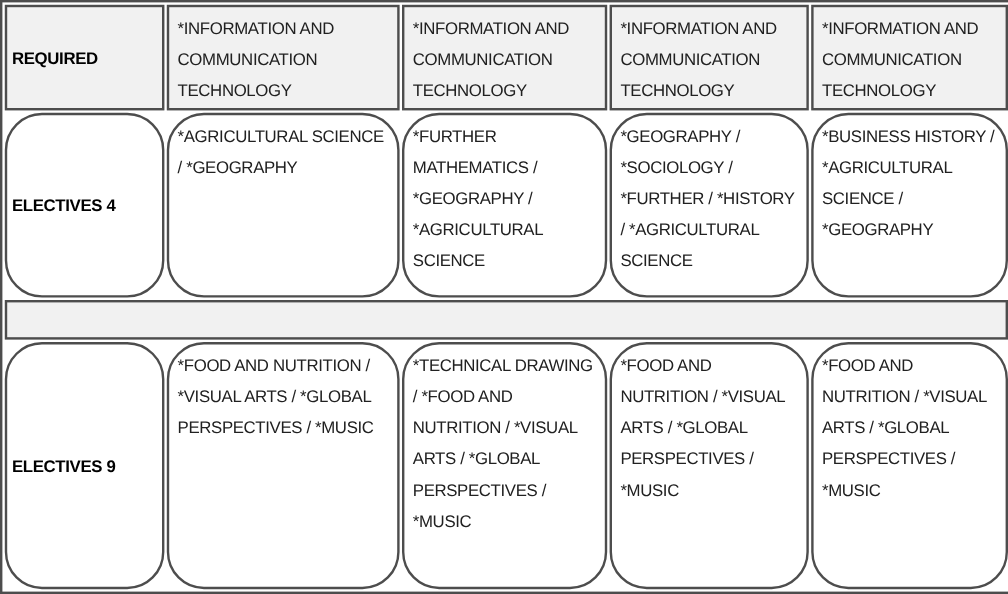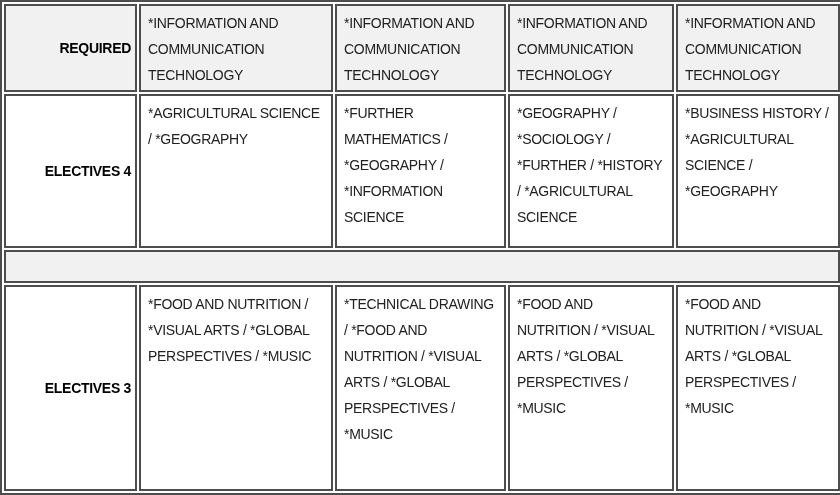--- a/index.html
+++ b/index.html
@@ -27,30 +27,31 @@
   .doc-table td {
     box-sizing: border-box;
     border: 2px solid var(--border, #4d4d4d);
     vertical-align: top;
     padding: 4px 7px 2px 7px;
     overflow: hidden;
     word-wrap: break-word;
   }
   td.label-cell {
     vertical-align: middle;
-    text-align: right;
+    text-align: left;
     font-weight: bold;
     color: var(--label_text, #000000);
     padding: 0 4px;
   }
   tr.shaded td {
     background: var(--shaded_bg, #f1f1f1);
   }
   tr.plain td {
     background: var(--cell_bg, #ffffff);
+    border-radius: 31px;
   }
   td.spacer-cell {
     padding: 0;
   }
   .row-required td   { height: 80px; }
   .row-electives1 td { height: 154px; }
   .row-spacer td     { height: 33px; }
   .row-electives2 td { height: 206px; }
 </style>
 </head>
@@ -68,28 +69,28 @@
     <tr class="row-required shaded">
       <td class="label-cell">REQUIRED</td>
       <td>*INFORMATION AND COMMUNICATION TECHNOLOGY</td>
       <td>*INFORMATION AND COMMUNICATION TECHNOLOGY</td>
       <td>*INFORMATION AND COMMUNICATION TECHNOLOGY</td>
       <td>*INFORMATION AND COMMUNICATION TECHNOLOGY</td>
     </tr>
     <tr class="row-electives1 plain">
       <td class="label-cell">ELECTIVES 4</td>
       <td>*AGRICULTURAL SCIENCE / *GEOGRAPHY</td>
-      <td>*FURTHER MATHEMATICS / *GEOGRAPHY / *INFORMATION SCIENCE</td>
+      <td>*FURTHER MATHEMATICS / *GEOGRAPHY / *AGRICULTURAL SCIENCE</td>
       <td>*GEOGRAPHY / *SOCIOLOGY / *FURTHER / *HISTORY / *AGRICULTURAL SCIENCE</td>
       <td>*BUSINESS HISTORY / *AGRICULTURAL SCIENCE / *GEOGRAPHY</td>
     </tr>
     <tr class="row-spacer shaded">
       <td class="spacer-cell" colspan="5"></td>
     </tr>
     <tr class="row-electives2 plain">
-      <td class="label-cell">ELECTIVES 3</td>
+      <td class="label-cell">ELECTIVES 9</td>
       <td>*FOOD AND NUTRITION / *VISUAL ARTS / *GLOBAL PERSPECTIVES / *MUSIC</td>
       <td>*TECHNICAL DRAWING / *FOOD AND NUTRITION / *VISUAL ARTS / *GLOBAL PERSPECTIVES / *MUSIC</td>
       <td>*FOOD AND NUTRITION / *VISUAL ARTS / *GLOBAL PERSPECTIVES / *MUSIC</td>
       <td>*FOOD AND NUTRITION / *VISUAL ARTS / *GLOBAL PERSPECTIVES / *MUSIC</td>
     </tr>
   </tbody>
 </table>
 
 </body></html>

